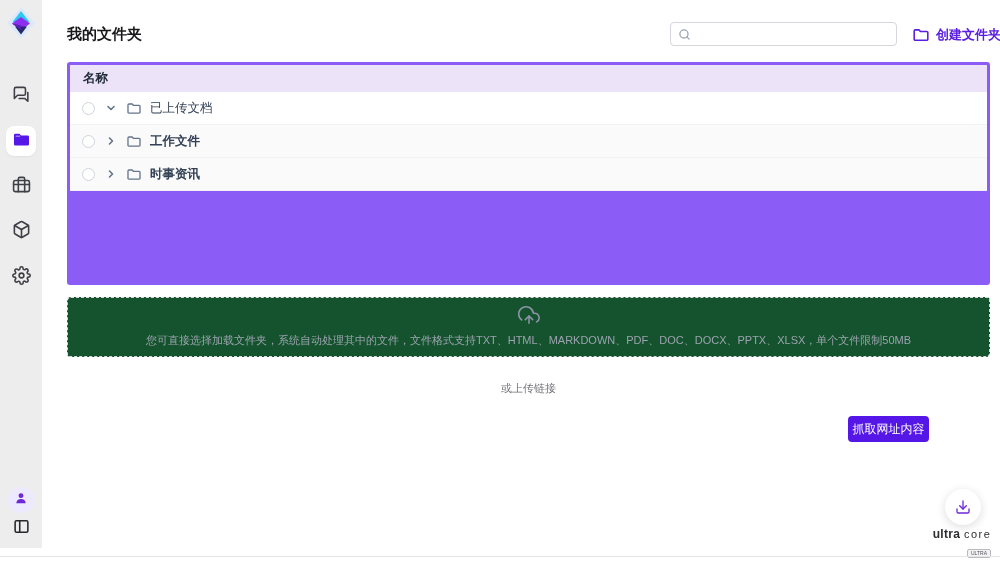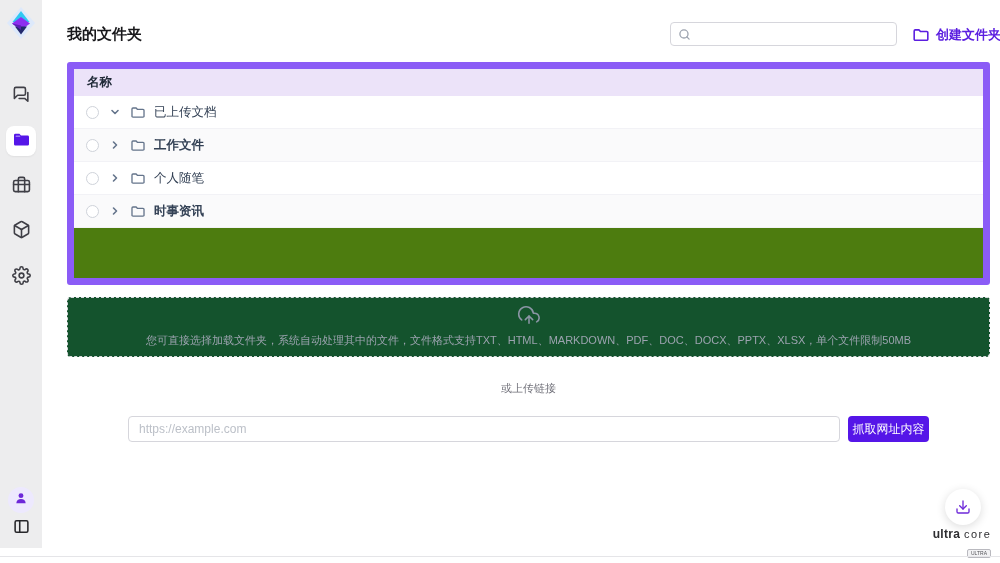--- a/index.html
+++ b/index.html
@@ -17,21 +17,21 @@
   .avatar { position:absolute; left:8px; top:487px; width:26px; height:26px; border-radius:50%; background:#ede9fe; display:flex; align-items:center; justify-content:center; cursor:pointer; }
   .panel-toggle { position:absolute; left:11px; top:518px; width:20px; height:20px; display:flex; align-items:center; justify-content:center; cursor:pointer; }
 
   
   .page-title { position:absolute; left:67px; top:25px; font-size:15px; font-weight:bold; color:#18181b; }
   .search-box { position:absolute; left:670px; top:22px; width:227px; height:24px; border:1px solid #d6d6dc; border-radius:4px; background:#fff; display:flex; align-items:center; padding:0 7px; }
   .search-box input { border:none; outline:none; flex:1; font-size:12px; margin-left:6px; color:#374151; background:transparent; }
   .create-folder { position:absolute; left:913px; top:26px; display:flex; align-items:center; gap:7px; color:#5b1ee0; font-size:13px; font-weight:600; background:none; border:none; cursor:pointer; white-space:nowrap; }
 
   
-  .table-card { position:absolute; left:67px; top:62px; width:923px; height:223px; border:7px solid #8b5cf6; border-radius:3px; background:#4d7c0f; overflow:hidden; }
+  .table-card { position:absolute; left:67px; top:62px; width:923px; height:223px; border:3px solid #8b5cf6; border-radius:3px; background:#8b5cf6; overflow:hidden; }
   .table-head { height:27px; line-height:27px; background:#ece3f9; padding-left:13px; font-size:12.5px; font-weight:bold; color:#1f2937; }
   .folder-row { height:33px; display:flex; align-items:center; padding-left:12px; border-bottom:1px solid #f2f2f6; background:#fff; cursor:pointer; }
   .folder-row.alt { background:#fafafb;font-weight:bold; }
   .row-check { width:13px; height:13px; border:1.5px solid #cfd3da; border-radius:50%; background:#fff; flex:none; cursor:pointer; }
   .chev { margin-left:10px; display:flex; transform:rotate(-90deg); cursor:pointer; }
   .chev.expanded { transform:rotate(0deg); }
   .row-folder { margin-left:10px; display:flex; }
   .row-label { margin-left:9px; font-size:12.5px; color:#334155; }
 
   
@@ -181,34 +181,20 @@
           <polyline points="3,4.5 6,7.5 9,4.5"></polyline>
         </svg>
       </span>
       <span class="row-folder">
         <svg width="14" height="13" viewBox="0 0 17 15" fill="none" stroke="#64748b" stroke-width="1.6" stroke-linejoin="round">
           <path d="M1.2 3.2 a1.2 1.2 0 0 1 1.2-1.2 h3.9 l1.6 1.8 h6.7 a1.2 1.2 0 0 1 1.2 1.2 v7 a1.2 1.2 0 0 1-1.2 1.2 H2.4 a1.2 1.2 0 0 1-1.2-1.2 z"></path>
         </svg>
       </span>
       <span class="row-label">工作文件</span>
     </div>
-        <div class="folder-row">
-      <span class="row-check"></span>
-      <span class="chev">
-        <svg width="12" height="12" viewBox="0 0 12 12" fill="none" stroke="#64748b" stroke-width="1.6" stroke-linecap="round" stroke-linejoin="round">
-          <polyline points="3,4.5 6,7.5 9,4.5"></polyline>
-        </svg>
-      </span>
-      <span class="row-folder">
-        <svg width="14" height="13" viewBox="0 0 17 15" fill="none" stroke="#64748b" stroke-width="1.6" stroke-linejoin="round">
-          <path d="M1.2 3.2 a1.2 1.2 0 0 1 1.2-1.2 h3.9 l1.6 1.8 h6.7 a1.2 1.2 0 0 1 1.2 1.2 v7 a1.2 1.2 0 0 1-1.2 1.2 H2.4 a1.2 1.2 0 0 1-1.2-1.2 z"></path>
-        </svg>
-      </span>
-      <span class="row-label">个人随笔</span>
-    </div>
         <div class="folder-row alt">
       <span class="row-check"></span>
       <span class="chev">
         <svg width="12" height="12" viewBox="0 0 12 12" fill="none" stroke="#64748b" stroke-width="1.6" stroke-linecap="round" stroke-linejoin="round">
           <polyline points="3,4.5 6,7.5 9,4.5"></polyline>
         </svg>
       </span>
       <span class="row-folder">
         <svg width="14" height="13" viewBox="0 0 17 15" fill="none" stroke="#64748b" stroke-width="1.6" stroke-linejoin="round">
           <path d="M1.2 3.2 a1.2 1.2 0 0 1 1.2-1.2 h3.9 l1.6 1.8 h6.7 a1.2 1.2 0 0 1 1.2 1.2 v7 a1.2 1.2 0 0 1-1.2 1.2 H2.4 a1.2 1.2 0 0 1-1.2-1.2 z"></path>
@@ -225,21 +211,20 @@
         <polyline points="16 16 12 12 8 16"></polyline>
         <line x1="12" y1="12" x2="12" y2="20"></line>
         <path d="M20.39 18.39A5 5 0 0 0 18 9h-1.26A8 8 0 1 0 4 16.3"></path>
       </svg>
     </div>
     <div class="upload-hint">您可直接选择加载文件夹，系统自动处理其中的文件，文件格式支持TXT、HTML、MARKDOWN、PDF、DOC、DOCX、PPTX、XLSX，单个文件限制50MB</div>
   </section>
 
   <div class="divider-label">或上传链接</div>
 
-  <input class="url-input" type="text" value="" placeholder="https://example.com" style="">
 
   <button class="fetch-btn">抓取网址内容</button>
 
   <button class="fab-download">
     <span style="display:flex;">
       <svg width="16" height="16" viewBox="0 0 24 24" fill="none" stroke="#6d28d9" stroke-width="2" stroke-linecap="round" stroke-linejoin="round">
         <path d="M21 15v4a2 2 0 0 1-2 2H5a2 2 0 0 1-2-2v-4"></path>
         <polyline points="7 10 12 15 17 10"></polyline>
         <line x1="12" y1="15" x2="12" y2="3"></line>
       </svg>

